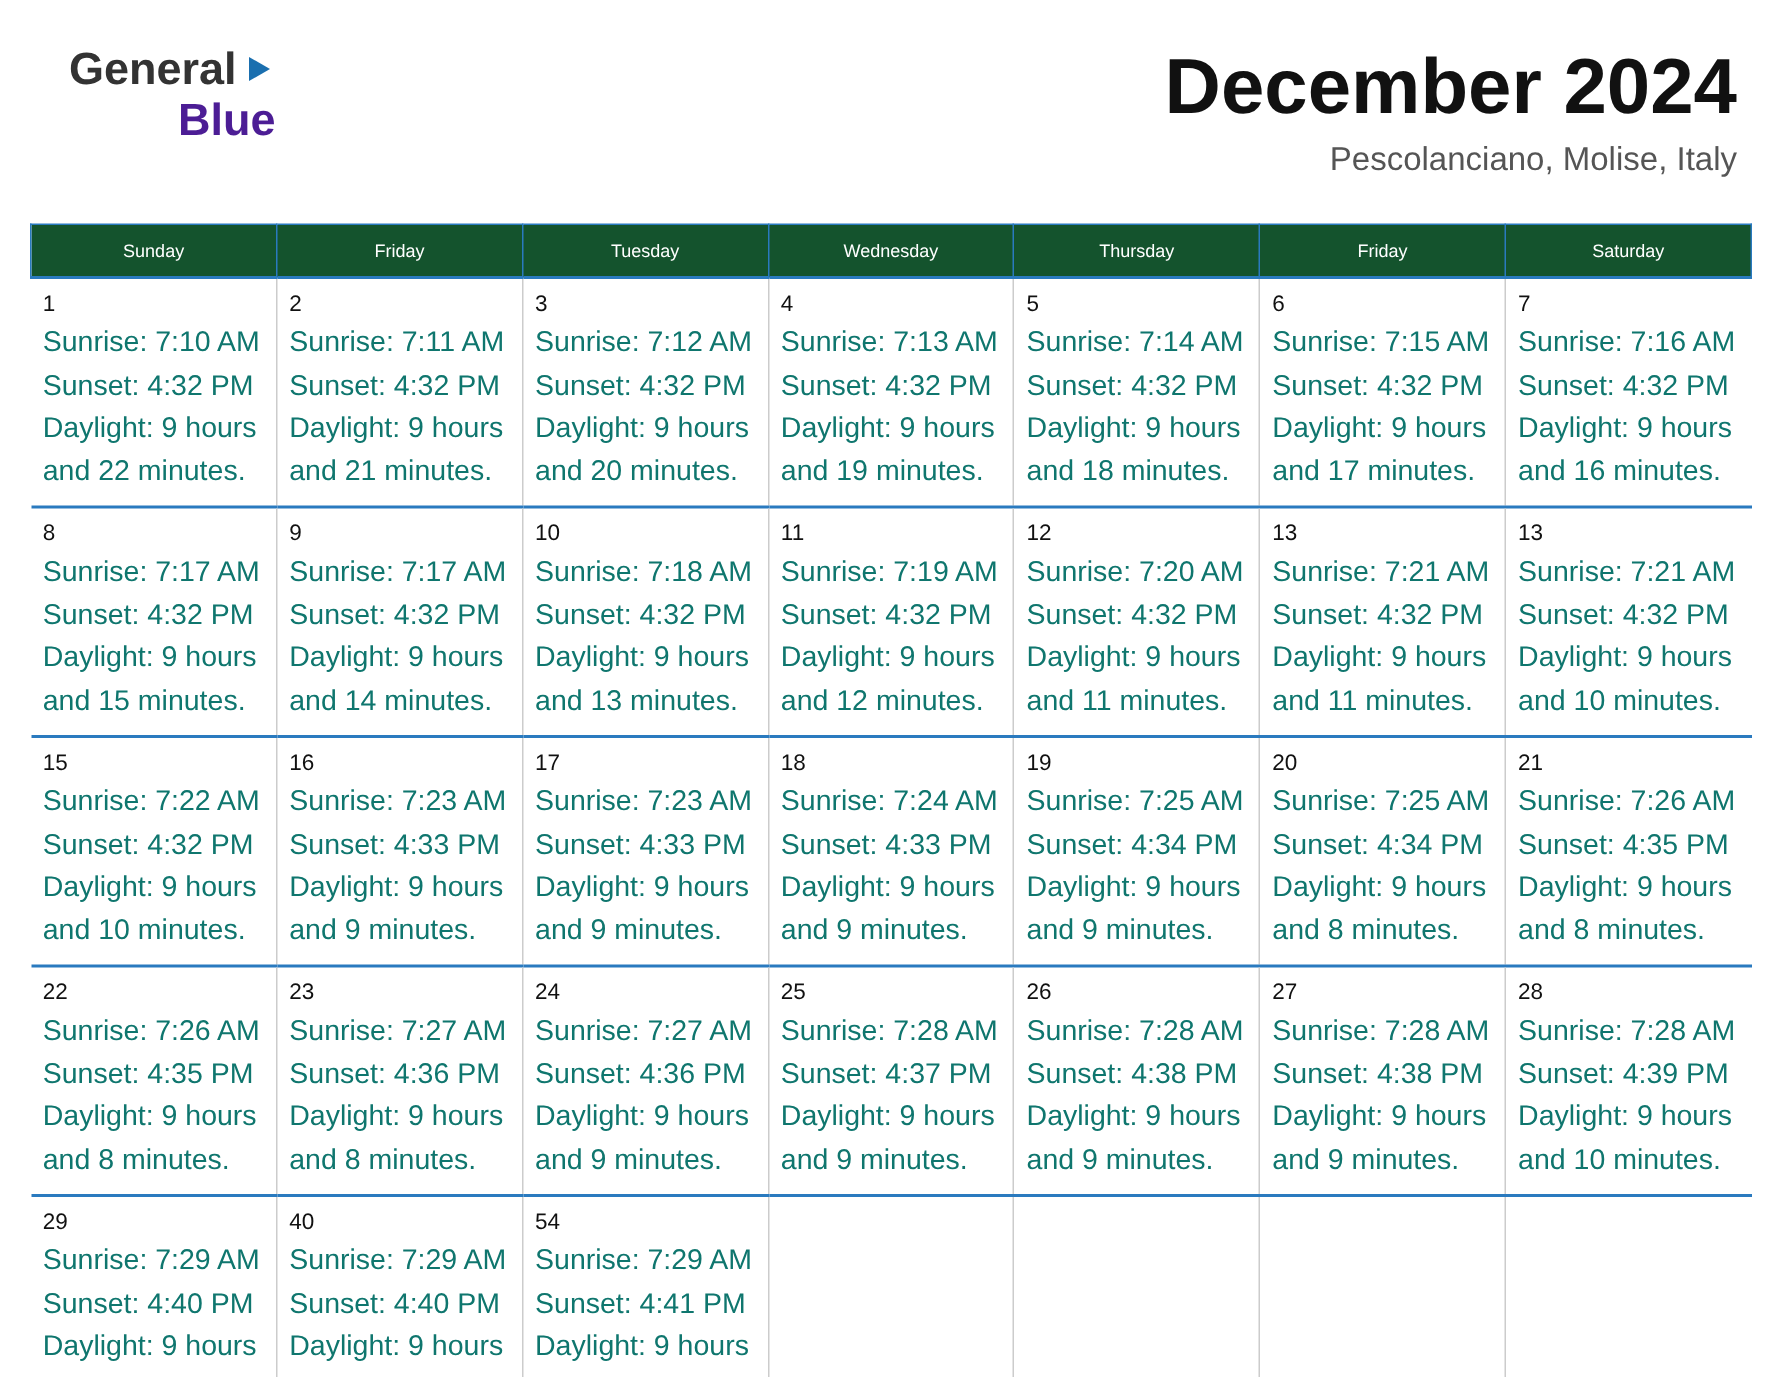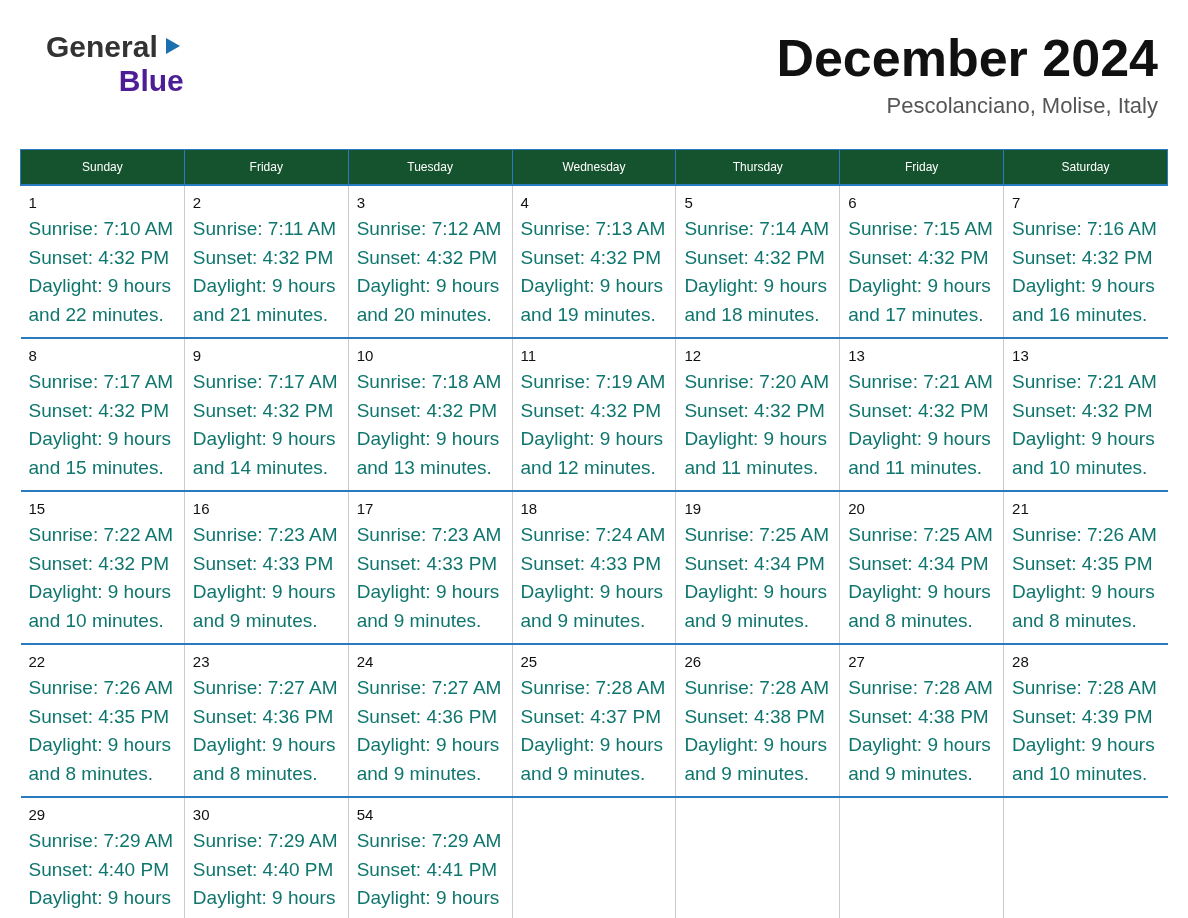--- a/index.html
+++ b/index.html
@@ -246,21 +246,21 @@
           <div class="day-number">28</div>
         <div class="day-info">Sunrise: 7:28 AM<br>Sunset: 4:39 PM<br>Daylight: 9 hours<br>and 10 minutes.</div>
         </td>
       </tr>
       <tr>
         <td>
           <div class="day-number">29</div>
         <div class="day-info">Sunrise: 7:29 AM<br>Sunset: 4:40 PM<br>Daylight: 9 hours<br>and 10 minutes.</div>
         </td>
         <td>
-          <div class="day-number">30</div>
+          <div class="day-number">40</div>
         <div class="day-info">Sunrise: 7:29 AM<br>Sunset: 4:40 PM<br>Daylight: 9 hours<br>and 11 minutes.</div>
         </td>
         <td>
           <div class="day-number">54</div>
         <div class="day-info">Sunrise: 7:29 AM<br>Sunset: 4:41 PM<br>Daylight: 9 hours<br>and 12 minutes.</div>
         </td>
         <td class="empty-cell"></td>
         <td class="empty-cell"></td>
         <td class="empty-cell"></td>
         <td class="empty-cell"></td>

